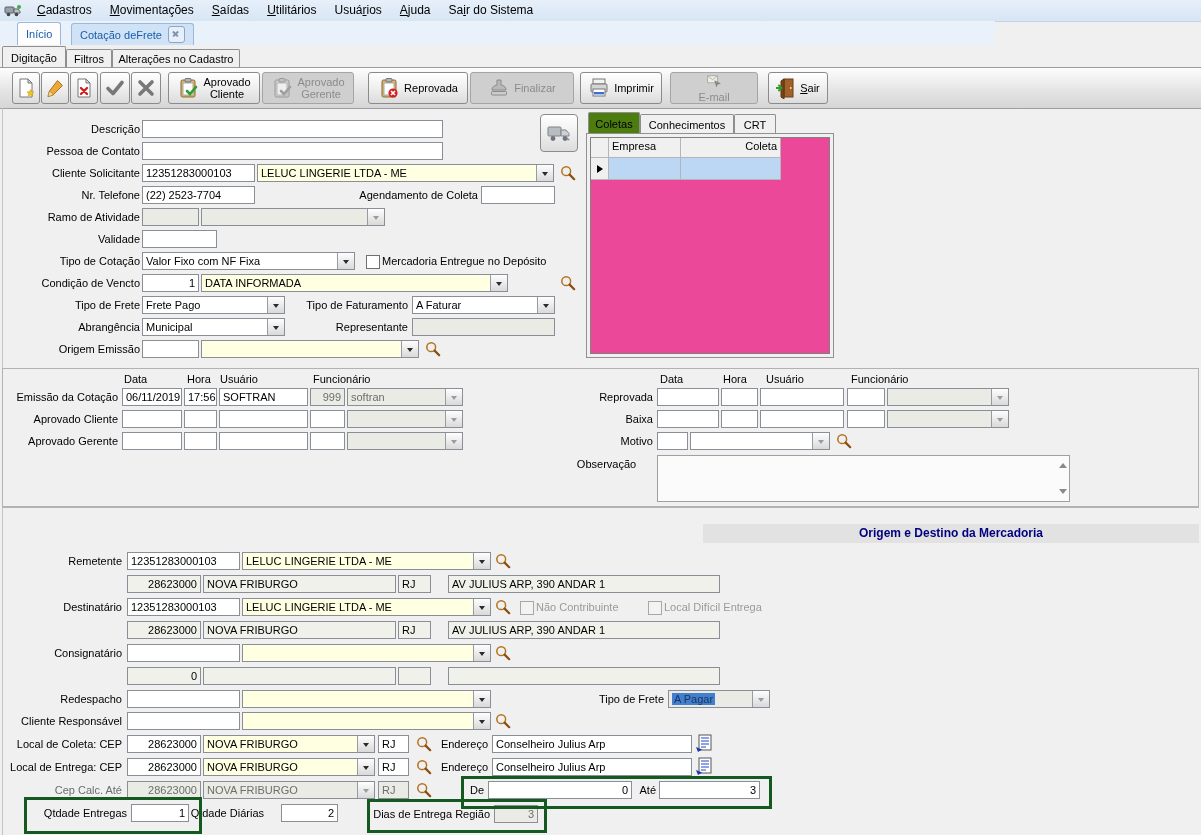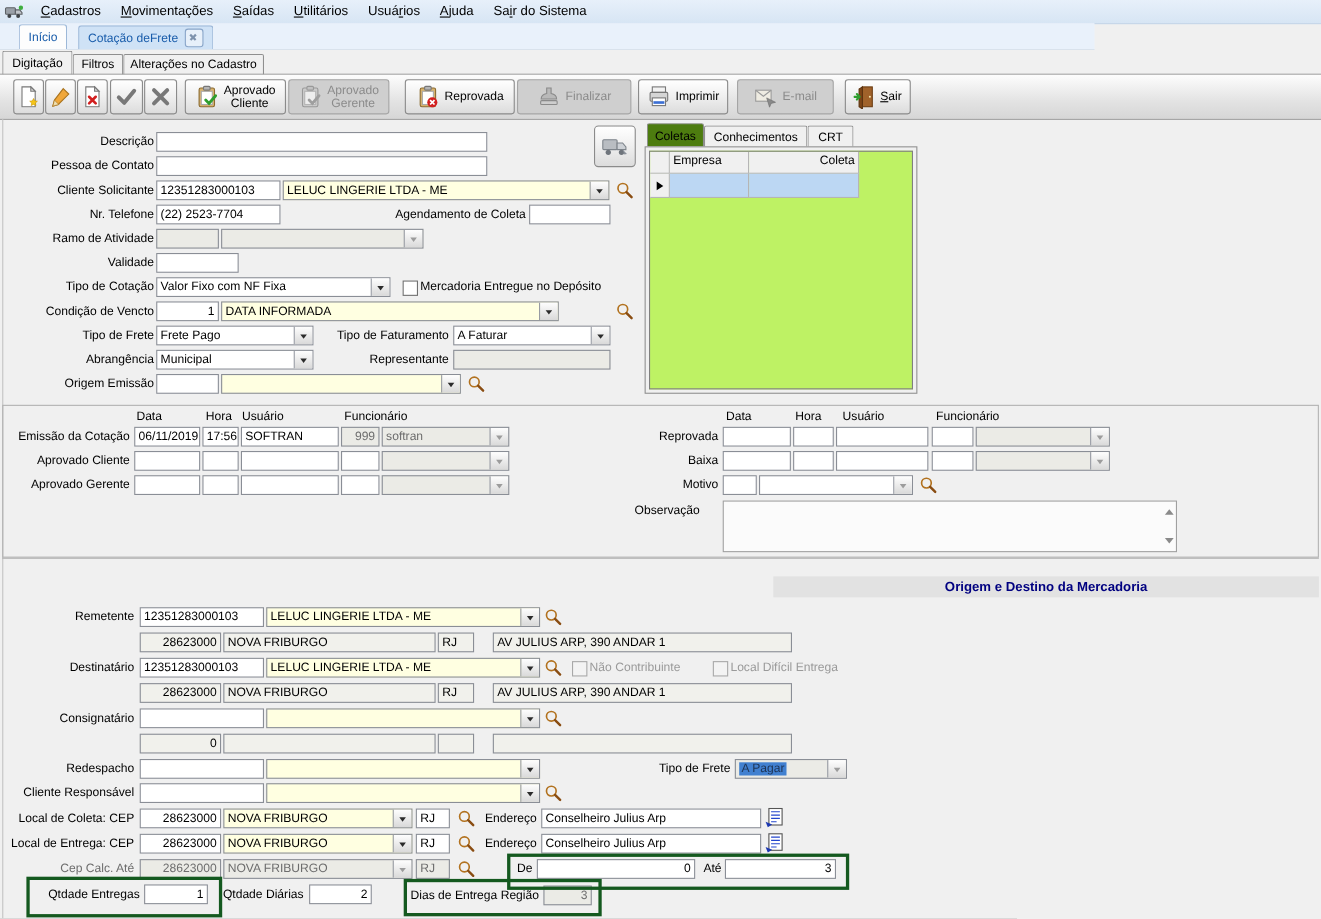--- a/index.html
+++ b/index.html
@@ -52,21 +52,21 @@
   .cb.dis{background:#f3f3f3;border-color:#a8a8a8;cursor:default;}
   .hdr{position:absolute;height:13px;line-height:13px;white-space:nowrap;}
   .hline{position:absolute;height:1px;background:#b2b2b2;}
   .vline{position:absolute;width:1px;background:#c4c4c4;}
   .panel{position:absolute;border:1px solid #b2b2b2;box-sizing:border-box;}
   .gbox{position:absolute;border:3px solid #14591f;pointer-events:none;}
   .titleband{position:absolute;background:#e2e2e2;color:#000080;font-weight:bold;font-size:12px;
     text-align:center;line-height:19px;}
   
   .gridshell{position:absolute;border:1px solid #919191;background:#f0f0f0;box-sizing:border-box;}
-  .grid{position:absolute;border:1px solid #808080;background:#bef264;box-sizing:border-box;overflow:hidden;}
+  .grid{position:absolute;border:1px solid #808080;background:#ec4899;box-sizing:border-box;overflow:hidden;}
   .gcell{position:absolute;box-sizing:border-box;border-right:1px solid #b5b5b5;border-bottom:1px solid #b5b5b5;
     background:#f0f0f0;padding:2px 3px;white-space:nowrap;overflow:hidden;}
   .gsel{background:#bcd7f3;}
   .rowmark{width:0;height:0;border-left:6px solid #000;border-top:4px solid transparent;border-bottom:4px solid transparent;}
   
   .tarea{position:absolute;background:#fbfbfb;border:1px solid #a0a0a0;box-sizing:border-box;}
   .scrArr{position:absolute;right:2px;width:0;height:0;border:4px solid transparent;cursor:pointer;}
   .scrUp{top:3px;border-bottom:5px solid #8a8a8a;}
   .scrDn{bottom:3px;border-top:5px solid #8a8a8a;}
   u{text-decoration:underline;}
@@ -189,21 +189,21 @@
     </button>
     <button class="tbtn" style="left:580px;width:82px;">
       <svg width="22" height="22" viewBox="0 0 22 22">
           <rect x="5" y="2" width="12" height="5" fill="#f2f2f2" stroke="#777"></rect>
           <rect x="3" y="7" width="16" height="8" rx="1" fill="#d5d5d5" stroke="#777"></rect>
           <rect x="5" y="12" width="12" height="7" fill="#fff" stroke="#777"></rect>
           <rect x="6" y="15" width="10" height="2.4" fill="#3b6fd4"></rect>
         </svg>
       <span class="tlabel">Imprimir</span>
     </button>
-    <button class="tbtn disabled" style="left:670px;width:88px;">
+    <button class="tbtn disabled" style="left:670px;width:88px;flex-direction:column;">
       <svg width="22" height="20" viewBox="0 0 22 20">
           <rect x="2" y="4" width="14" height="10" fill="#efece2" stroke="#9b9b9b"></rect>
           <path d="M2 4l7 5.5L16 4" fill="none" stroke="#9b9b9b"></path>
           <path d="M12 11l8 4-4 1-1.4 3.5z" fill="#8a8a8a" stroke="#6f6f6f" stroke-width="0.6"></path>
         </svg>
       <span class="tlabel">E-mail</span>
     </button>
     <button class="tbtn" style="left:768px;width:60px;">
       <svg width="20" height="22" viewBox="0 0 20 22">
           <rect x="8" y="2" width="9" height="18" fill="#a0622a" stroke="#6d3f14"></rect>
@@ -605,21 +605,21 @@
       </svg>
   </span>
 
   <div class="lbl" style="left:468px;top:781px;width:16px;">De</div>
   <div class="fld num" style="left:488px;top:781px;width:144px;">0</div>
   <div class="lbl" style="left:634px;top:781px;width:22px;">Até</div>
   <div class="fld num" style="left:659px;top:781px;width:101px;">3</div>
 
   <div class="lbl" style="left:0;top:804px;width:127px;">Qtdade Entregas</div>
   <div class="fld num" style="left:131px;top:804px;width:58px;">1</div>
-  <div class="lbl" style="left:196px;top:804px;width:80px;">Qtdade Diárias</div>
+  <div class="lbl" style="left:184px;top:804px;width:80px;">Qtdade Diárias</div>
   <div class="fld num" style="left:281px;top:804px;width:57px;">2</div>
   <div class="lbl" style="left:372px;top:805px;width:118px;">Dias de Entrega Região</div>
   <div class="fld dis num" style="left:494px;top:805px;width:44px;">3</div>
 
   <div class="gbox" style="left:461px;top:776px;width:305px;height:27px;"></div>
   <div class="gbox" style="left:24px;top:797px;width:172px;height:31px;"></div>
   <div class="gbox" style="left:367px;top:799px;width:174px;height:28px;"></div>
 
 </div>
 

